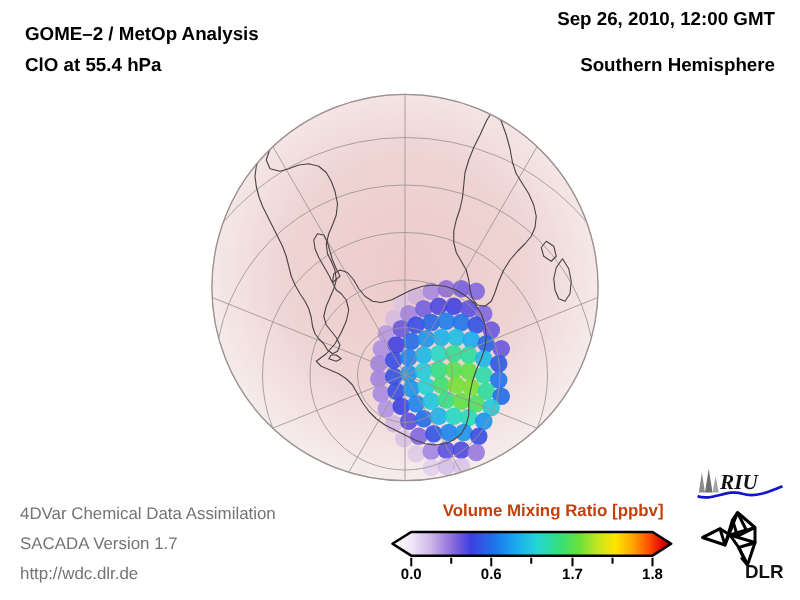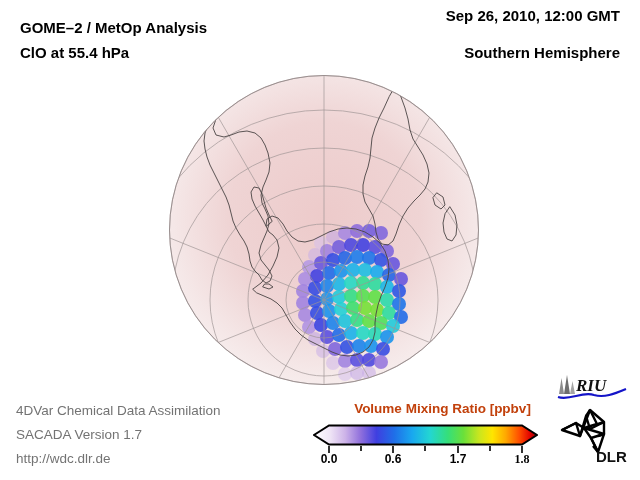--- a/index.html
+++ b/index.html
@@ -270,21 +270,21 @@
     <line x1="145" y1="0" x2="145" y2="7"></line>
     <line x1="177" y1="0" x2="177" y2="5"></line>
     <line x1="209" y1="0" x2="209" y2="7"></line>
   </g>
 </svg>
 
 <div id="cbar-labels">
   <span class="cb-lab" style="left:29px;top:0;">0.0</span>
   <span class="cb-lab" style="left:93px;top:0;">0.6</span>
   <span class="cb-lab" style="left:158px;top:0;">1.7</span>
-  <span class="cb-lab" style="left:222px;top:0;font-family:Liberation Serif, serif;">1.8</span>
+  <span class="cb-lab" style="left:222px;top:0;">1.8</span>
 </div>
 
 <div class="foot" id="foot1">4DVar Chemical Data Assimilation</div>
 <div class="foot" id="foot2">SACADA Version 1.7</div>
 <div class="foot" id="foot3">http://wdc.dlr.de</div>
 
 <svg id="riu-logo" viewBox="0 0 74 28">
   <g>
     <polygon points="3,20 5.5,4 8,20" fill="#8c8c8c"></polygon>
     <polygon points="8,20 11,1 14,20" fill="#6e6e6e"></polygon>

